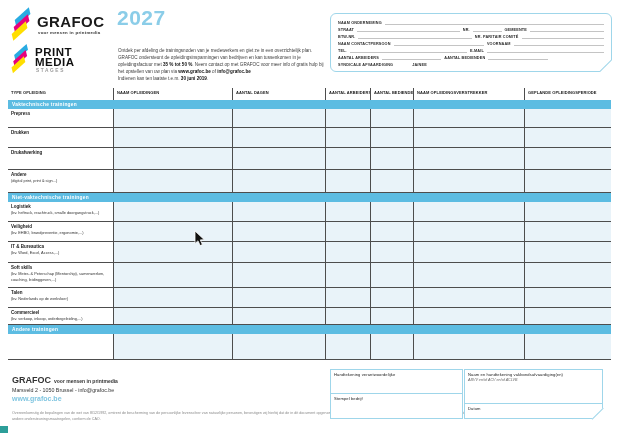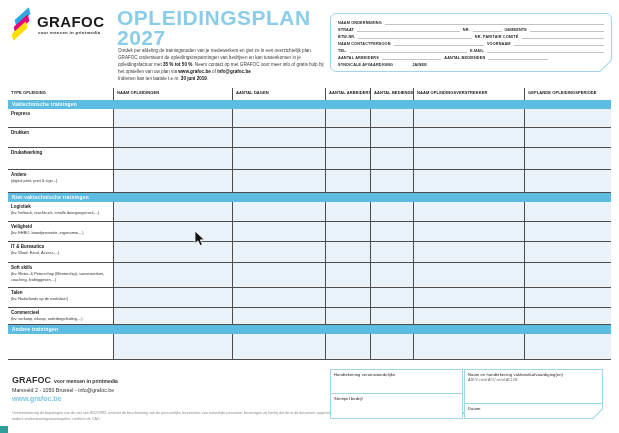--- a/index.html
+++ b/index.html
@@ -73,23 +73,32 @@
   <div class="logo-block" style="left:10px; top:12px; width:105px; height:30px;">
     <div class="stripes">
       <i class="s-c" style="background: rgb(41, 171, 226);"></i>
       <i class="s-m" style="background: rgb(230, 0, 126);"></i>
       <i class="s-y" style="background: rgb(255, 222, 0);"></i>
     </div>
     <div class="grafoc-name">GRAFOC</div>
     <div class="grafoc-tag">voor mensen in printmedia</div>
   </div>
 
+  <div class="logo-block" style="left:10px; top:46px; width:90px; height:34px;">
+    <div class="stripes" style="transform:scale(.88); transform-origin:top left; top:2px;">
+      <i class="s-c" style="background: rgb(41, 171, 226);"></i>
+      <i class="s-m" style="background: rgb(230, 0, 126);"></i>
+      <i class="s-y" style="background: rgb(255, 222, 0);"></i>
+    </div>
+    <div class="pm-word" style="top:1px;">PRINT</div>
+    <div class="pm-word" style="top:11px;">MEDIA</div>
+    <div class="pm-stages" style="top:22px;">STAGES</div>
+  </div>
 
   <div class="title" style="color: rgb(139, 205, 232);">
-    <div>OPLEIDINGSPLAN</div>
     <div>2027</div>
   </div>
 
   <div class="intro"><span>Ontdek per afdeling de trainingsnoden van je medewerkers en giet ze in een overzichtelijk plan. GRAFOC ondersteunt de opleidingsinspanningen van bedrijven en kan tussenkomen in je opleidingsfactuur met </span><b>35 % tot 50 %</b><span>. Neem contact op met GRAFOC voor meer info of gratis hulp bij het opstellen van uw plan via </span><b>www.grafoc.be</b><span> of </span><b>info@grafoc.be</b><span></span><br><span>Indienen kan ten laatste t.e.m. </span><b>30 juni 2019</b><span>.</span></div>
 
   <div class="company-box">
     <div class="fold"></div>
   <div class="f-row">
         <span class="f-label">NAAM ONDERNEMING</span>
         <span class="f-line" style="flex-grow: 1;"></span>

